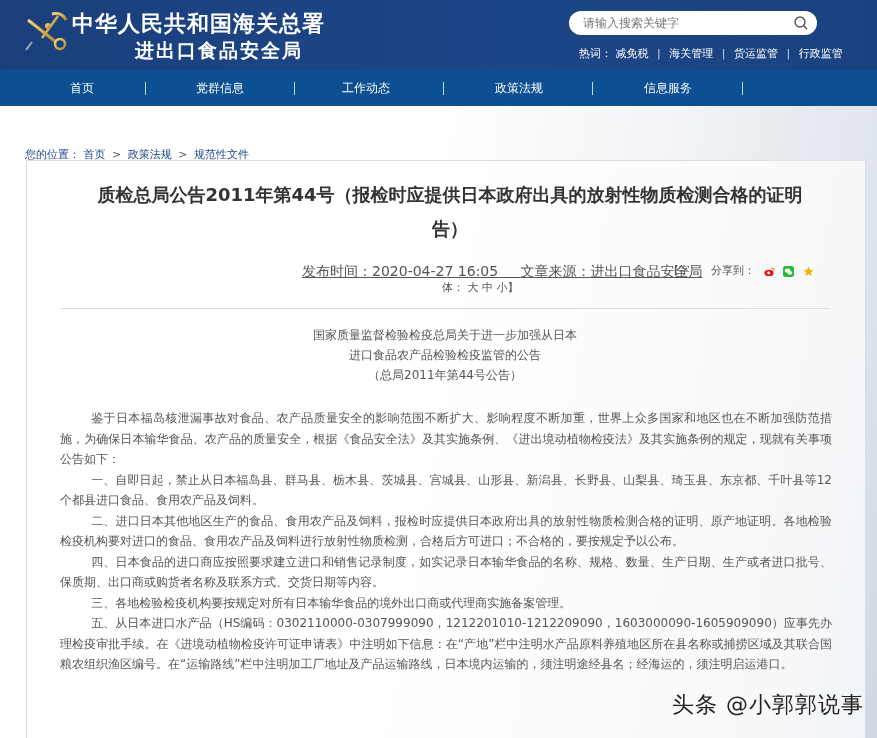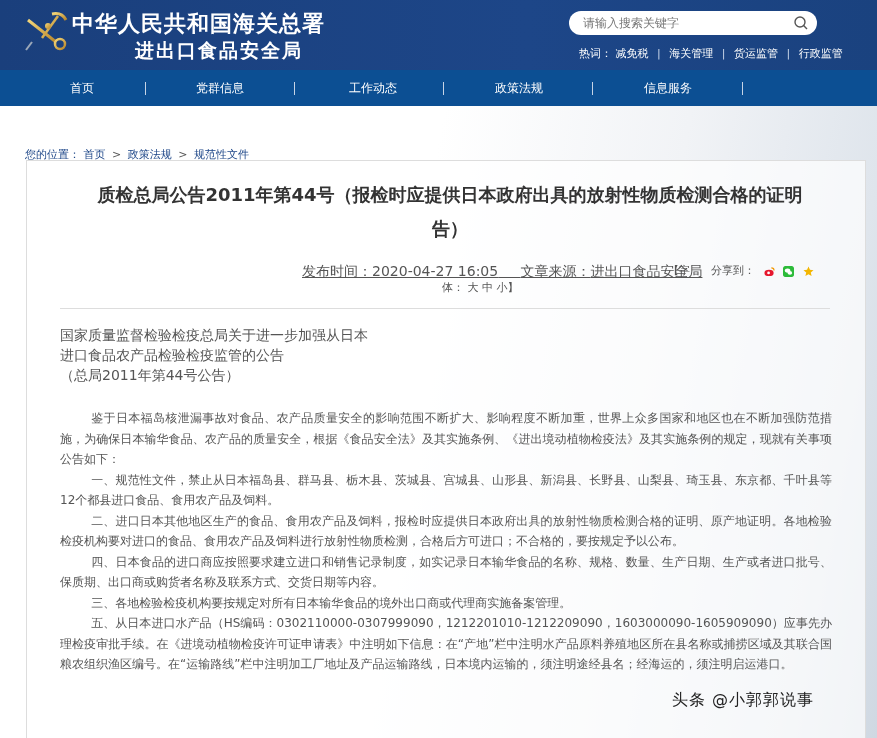--- a/index.html
+++ b/index.html
@@ -89,29 +89,29 @@
     position: absolute; left: 442px; top: 280px; font-size: 11px; color: #555;
   }
   .fontsize-open { position: absolute; left: 668px; top: 263px; font-size: 11px; color: #555; }
   .share { position: absolute; left: 711px; top: 263px; font-size: 11px; color: #555; white-space: nowrap; }
   .share-icon { display: inline-block; width: 11px; height: 11px; vertical-align: middle; margin-left: 5px; border-radius: 2px; }
   .divider {
     position: absolute; left: 60px; top: 308px; width: 770px; height: 1px; background: #ddd;
   }
   .doc-head {
     position: absolute; left: 60px; top: 325px; width: 770px;
-    font-size: 14px; color: #555; line-height: 20px;
+    text-align: center; font-size: 12px; color: #555; line-height: 20px;
   }
   .body-text {
     position: absolute; left: 60px; top: 408px; width: 772px;
     font-size: 12px; color: #555; line-height: 20.5px;
   }
   .body-text p { text-indent: 2.6em; text-align: justify; }
   .watermark {
-    position: absolute; left: 672px; top: 690px; font-size: 16px; color: #222;
+    position: absolute; left: 672px; top: 690px; font-size: 22px; color: #222;
     letter-spacing: 1px; white-space: nowrap;
   }
 </style>
 </head>
 <body>
 
 <div class="header">
   <svg class="logo" viewBox="0 0 48 44">
     <defs>
       <linearGradient id="gold" x1="0" y1="0" x2="1" y2="1">
@@ -147,21 +147,21 @@
     <span class="sep">|</span>
     <a>行政监管</a>
   </div>
 </div>
 
 <div class="nav">
   <div class="nav-item" style="left:32px">首页</div>
   <div class="nav-sep" style="left:145px"></div>
   <div class="nav-item" style="left:170px">党群信息</div>
   <div class="nav-sep" style="left:294px"></div>
-  <div class="nav-item" style="left:323px">工作动态</div>
+  <div class="nav-item" style="left:316px">工作动态</div>
   <div class="nav-sep" style="left:443px"></div>
   <div class="nav-item" style="left:469px">政策法规</div>
   <div class="nav-sep" style="left:592px"></div>
   <div class="nav-item" style="left:618px">信息服务</div>
   <div class="nav-sep" style="left:742px"></div>
 </div>
 
 <div class="bg-deco"></div>
 
 <div class="breadcrumb">
@@ -212,20 +212,20 @@
 <div class="divider"></div>
 
 <div class="doc-head">
   <div>国家质量监督检验检疫总局关于进一步加强从日本</div>
   <div>进口食品农产品检验检疫监管的公告</div>
   <div>（总局2011年第44号公告）</div>
 </div>
 
 <div class="body-text">
   <p>鉴于日本福岛核泄漏事故对食品、农产品质量安全的影响范围不断扩大、影响程度不断加重，世界上众多国家和地区也在不断加强防范措施，为确保日本输华食品、农产品的质量安全，根据《食品安全法》及其实施条例、《进出境动植物检疫法》及其实施条例的规定，现就有关事项公告如下：</p>
-  <p>一、规范性文件，禁止从日本福岛县、群马县、栃木县、茨城县、宫城县、山形县、新潟县、长野县、山梨县、琦玉县、东京都、千叶县等12个都县进口食品、食用农产品及饲料。</p>
+  <p>一、自即日起，禁止从日本福岛县、群马县、栃木县、茨城县、宫城县、山形县、新潟县、长野县、山梨县、琦玉县、东京都、千叶县等12个都县进口食品、食用农产品及饲料。</p>
   <p>二、进口日本其他地区生产的食品、食用农产品及饲料，报检时应提供日本政府出具的放射性物质检测合格的证明、原产地证明。各地检验检疫机构要对进口的食品、食用农产品及饲料进行放射性物质检测，合格后方可进口；不合格的，要按规定予以公布。</p>
   <p>四、日本食品的进口商应按照要求建立进口和销售记录制度，如实记录日本输华食品的名称、规格、数量、生产日期、生产或者进口批号、保质期、出口商或购货者名称及联系方式、交货日期等内容。</p>
   <p>三、各地检验检疫机构要按规定对所有日本输华食品的境外出口商或代理商实施备案管理。</p>
   <p>五、从日本进口水产品（HS编码：0302110000-0307999090，1212201010-1212209090，1603000090-1605909090）应事先办理检疫审批手续。在《进境动植物检疫许可证申请表》中注明如下信息：在“产地”栏中注明水产品原料养殖地区所在县名称或捕捞区域及其联合国粮农组织渔区编号。在“运输路线”栏中注明加工厂地址及产品运输路线，日本境内运输的，须注明途经县名；经海运的，须注明启运港口。</p>
 </div>
 
 <div class="watermark">头条 @小郭郭说事</div>
 
 </body></html>

